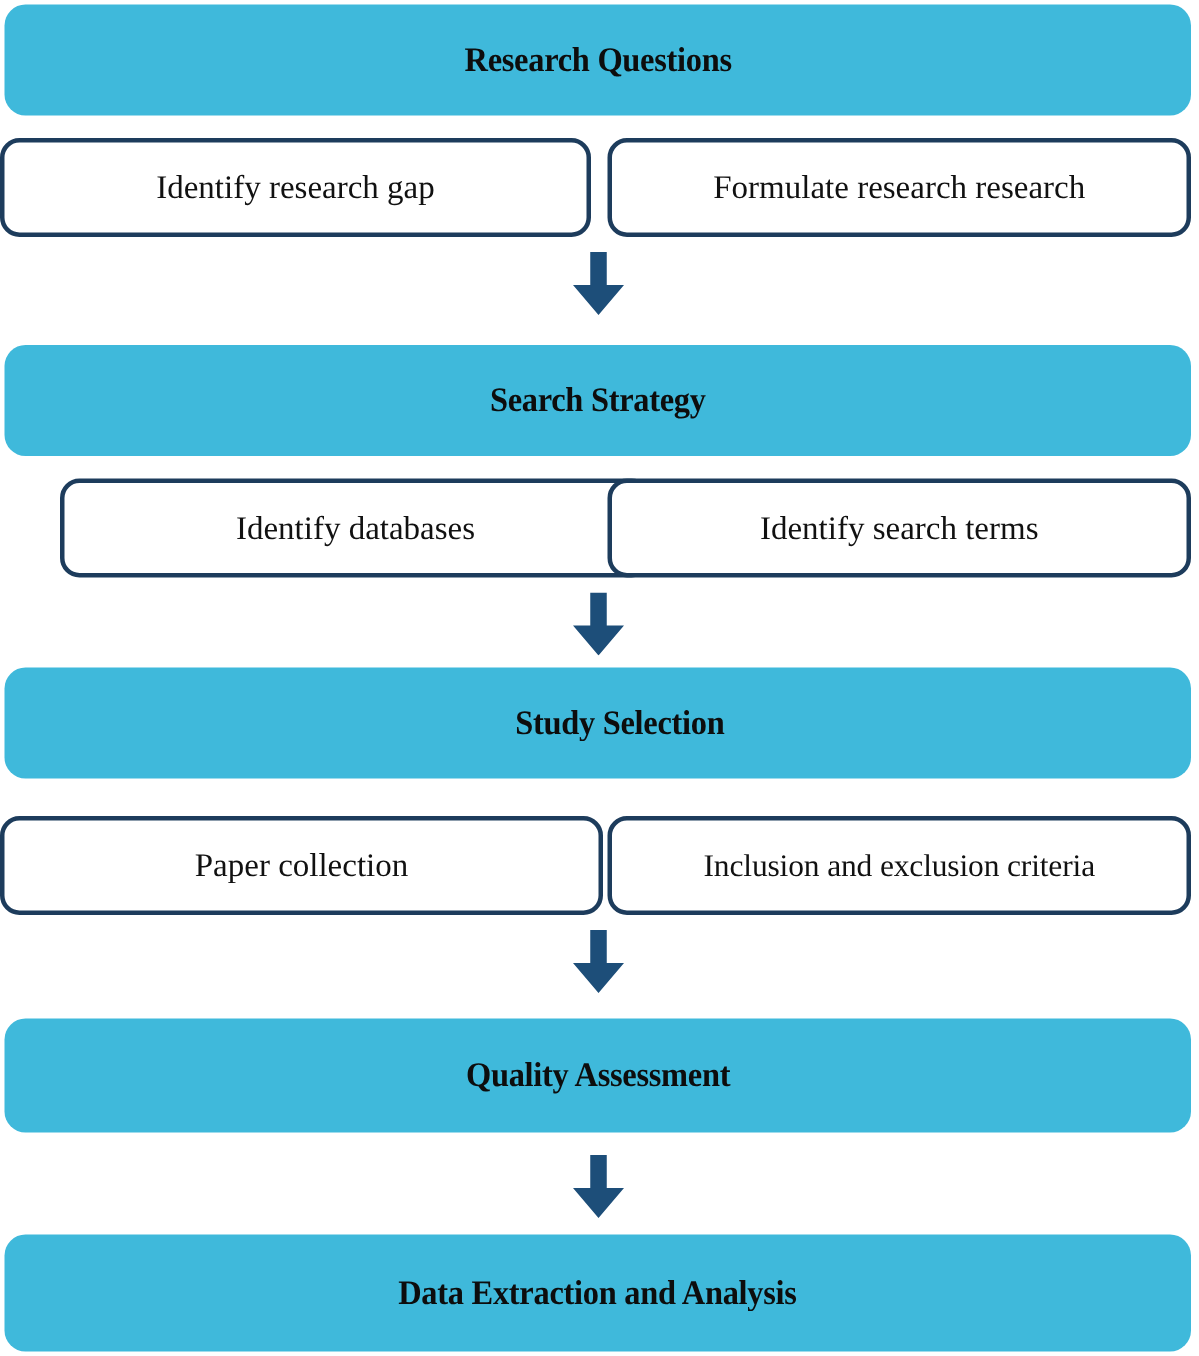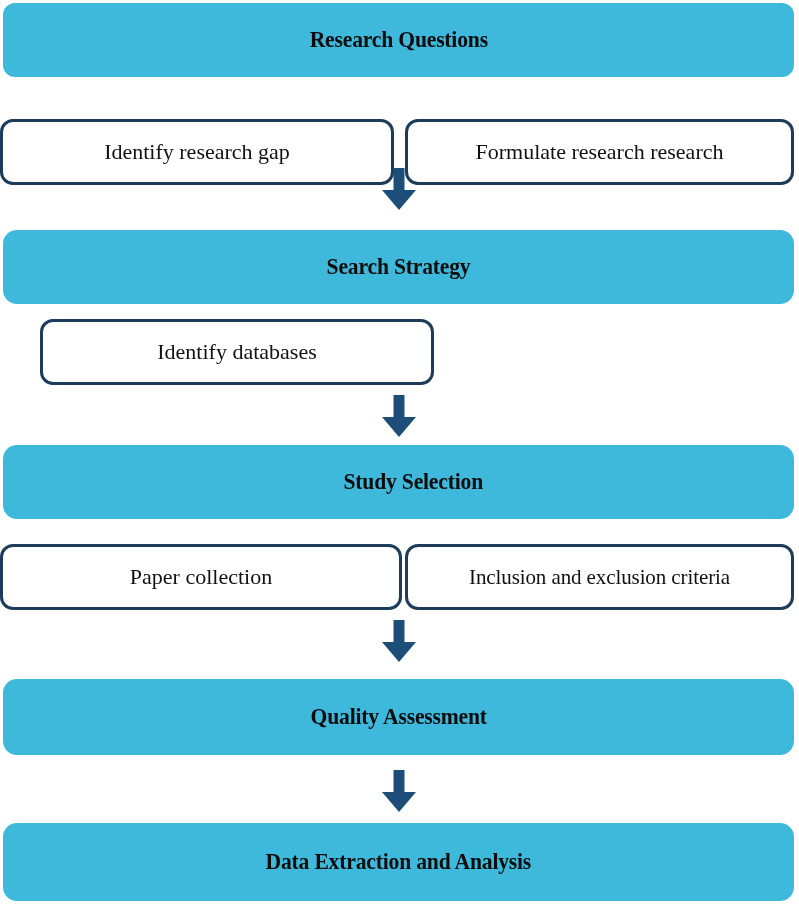--- a/index.html
+++ b/index.html
@@ -81,25 +81,25 @@
     width: 34px;
     height: 42px;
   }
   .arrow svg { display: block; width: 34px; height: 42px; }
 </style>
 </head>
 <body>
 
 <div class="flow">
 
-  <div class="stage-band" style="top:3px;height:74px;border-radius:12px;">
+  <div class="stage-band" style="top:3px;height:74px;">
     <span class="stage-band-title">Research Questions</span>
   </div>
 
-  <div class="subrow" style="top:92px;height:66px;margin-top:27px;">
+  <div class="subrow" style="top:92px;height:66px;">
     <div class="subbox" style="left:0px;width:394px;height:66px;">
       <span class="subbox-label">Identify research gap</span>
     </div>
     <div class="subbox" style="left:405px;width:389px;height:66px;">
       <span class="subbox-label">Formulate research research</span>
     </div>
   </div>
 
   <div class="arrow" style="left:382px;top:168px;">
     <svg viewBox="0 0 34 42" xmlns="http://www.w3.org/2000/svg" aria-hidden="true">
@@ -107,20 +107,23 @@
     </svg>
   </div>
 
   <div class="stage-band" style="top:230px;height:74px;">
     <span class="stage-band-title">Search Strategy</span>
   </div>
 
   <div class="subrow" style="top:319px;height:66px;">
     <div class="subbox" style="left:0px;width:394px;height:66px;margin-left:40px;">
       <span class="subbox-label">Identify databases</span>
+    </div>
+    <div class="subbox" style="left:405px;width:389px;height:66px;">
+      <span class="subbox-label">Identify search terms</span>
     </div>
   </div>
 
   <div class="arrow" style="left:382px;top:395px;">
     <svg viewBox="0 0 34 42" xmlns="http://www.w3.org/2000/svg" aria-hidden="true">
       <path d="M11.5 0 H22.5 V22 H34 L17 42 L0 22 H11.5 Z" fill="#1D4E79"></path>
     </svg>
   </div>
 
   <div class="stage-band" style="top:445px;height:74px;padding-left:30px;">

